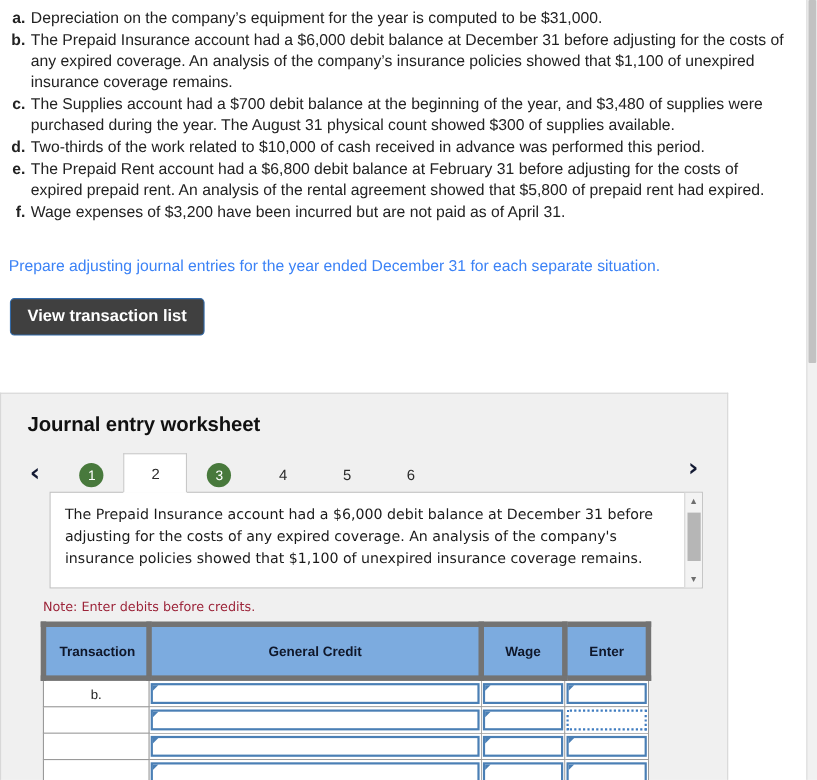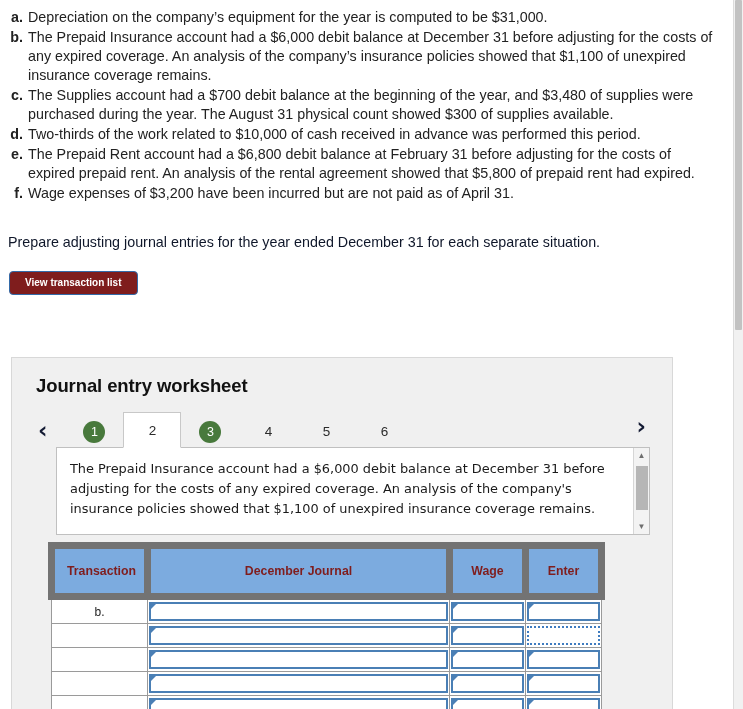--- a/index.html
+++ b/index.html
@@ -66,44 +66,44 @@
     box-sizing: border-box;
   }
   .situation .body {
     flex: 1;
   }
 
   
   .instruction {
     font-size: 14.3px;
     line-height: 19px;
-    color: #0f172a;
+    color: #3b82f6;
     margin: 30px 0 0 8px;
   }
 
   
   .btn-primary {
     display: inline-block;
     margin: 19px 0 0 9px;
-    padding: 4px 15px;
-    background: #7f1d1d;
+    padding: 9px 15px;
+    background: #404040;
     border: 1px solid #336aa8;
     border-radius: 4px;
     color: #ffffff;
-    font-size: 10px;
+    font-size: 15px;
     font-weight: bold;
     line-height: 14px;
     cursor: pointer;
     user-select: none;
   }
 
   
   .worksheet {
     position: absolute;
-    left: 11px;
+    left: 0;
     top: 357px;
     width: 662px;
     height: 352px;
     background: #f0f0f0;
     border: 1px solid #d8d8d8;
     border-bottom: none;
     box-sizing: border-box;
     overflow: hidden;
   }
   .ws-title {
@@ -236,22 +236,22 @@
 
   
   .jtable {
     margin: 7px 0 0 36px;
     width: 552px;
     border-collapse: collapse;
     table-layout: fixed;
   }
   .jtable th {
     background: #7cabdf;
-    border: 7px solid #737373;
-    color: #7f1d1d;
+    border: 5px solid #737373;
+    color: #0f172a;
     font-size: 12.3px;
     font-weight: bold;
     height: 20px;
     padding: 12px;
     text-align: center;
   }
   .jtable td {
     border: 1px solid #9a9a9a;
     height: 23px;
     padding: 0;
@@ -355,32 +355,33 @@
 
     <div class="descbox">
       <div class="desctext">The Prepaid Insurance account had a $6,000 debit balance at December 31 before adjusting for the costs of any expired coverage. An analysis of the company's insurance policies showed that $1,100 of unexpired insurance coverage remains.</div>
       <div class="sb">
         <div class="sb-arrow up">▲</div>
         <div class="sb-thumb"></div>
         <div class="sb-arrow down">▼</div>
       </div>
     </div>
 
+    <div class="note">Note: Enter debits before credits.</div>
 
     <table class="jtable">
       <colgroup>
         <col class="col-trans">
           <col class="col-gj">
           <col class="col-debit">
           <col class="col-credit">
       </colgroup>
       <thead>
         <tr>
           <th>Transaction</th>
-          <th>December Journal</th>
+          <th>General Credit</th>
           <th>Wage</th>
           <th>Enter</th>
         </tr>
       </thead>
       <tbody>
         <tr>
           <td>b.</td>
           <td class="cell-input">
               <div class="box"></div>
             </td>

